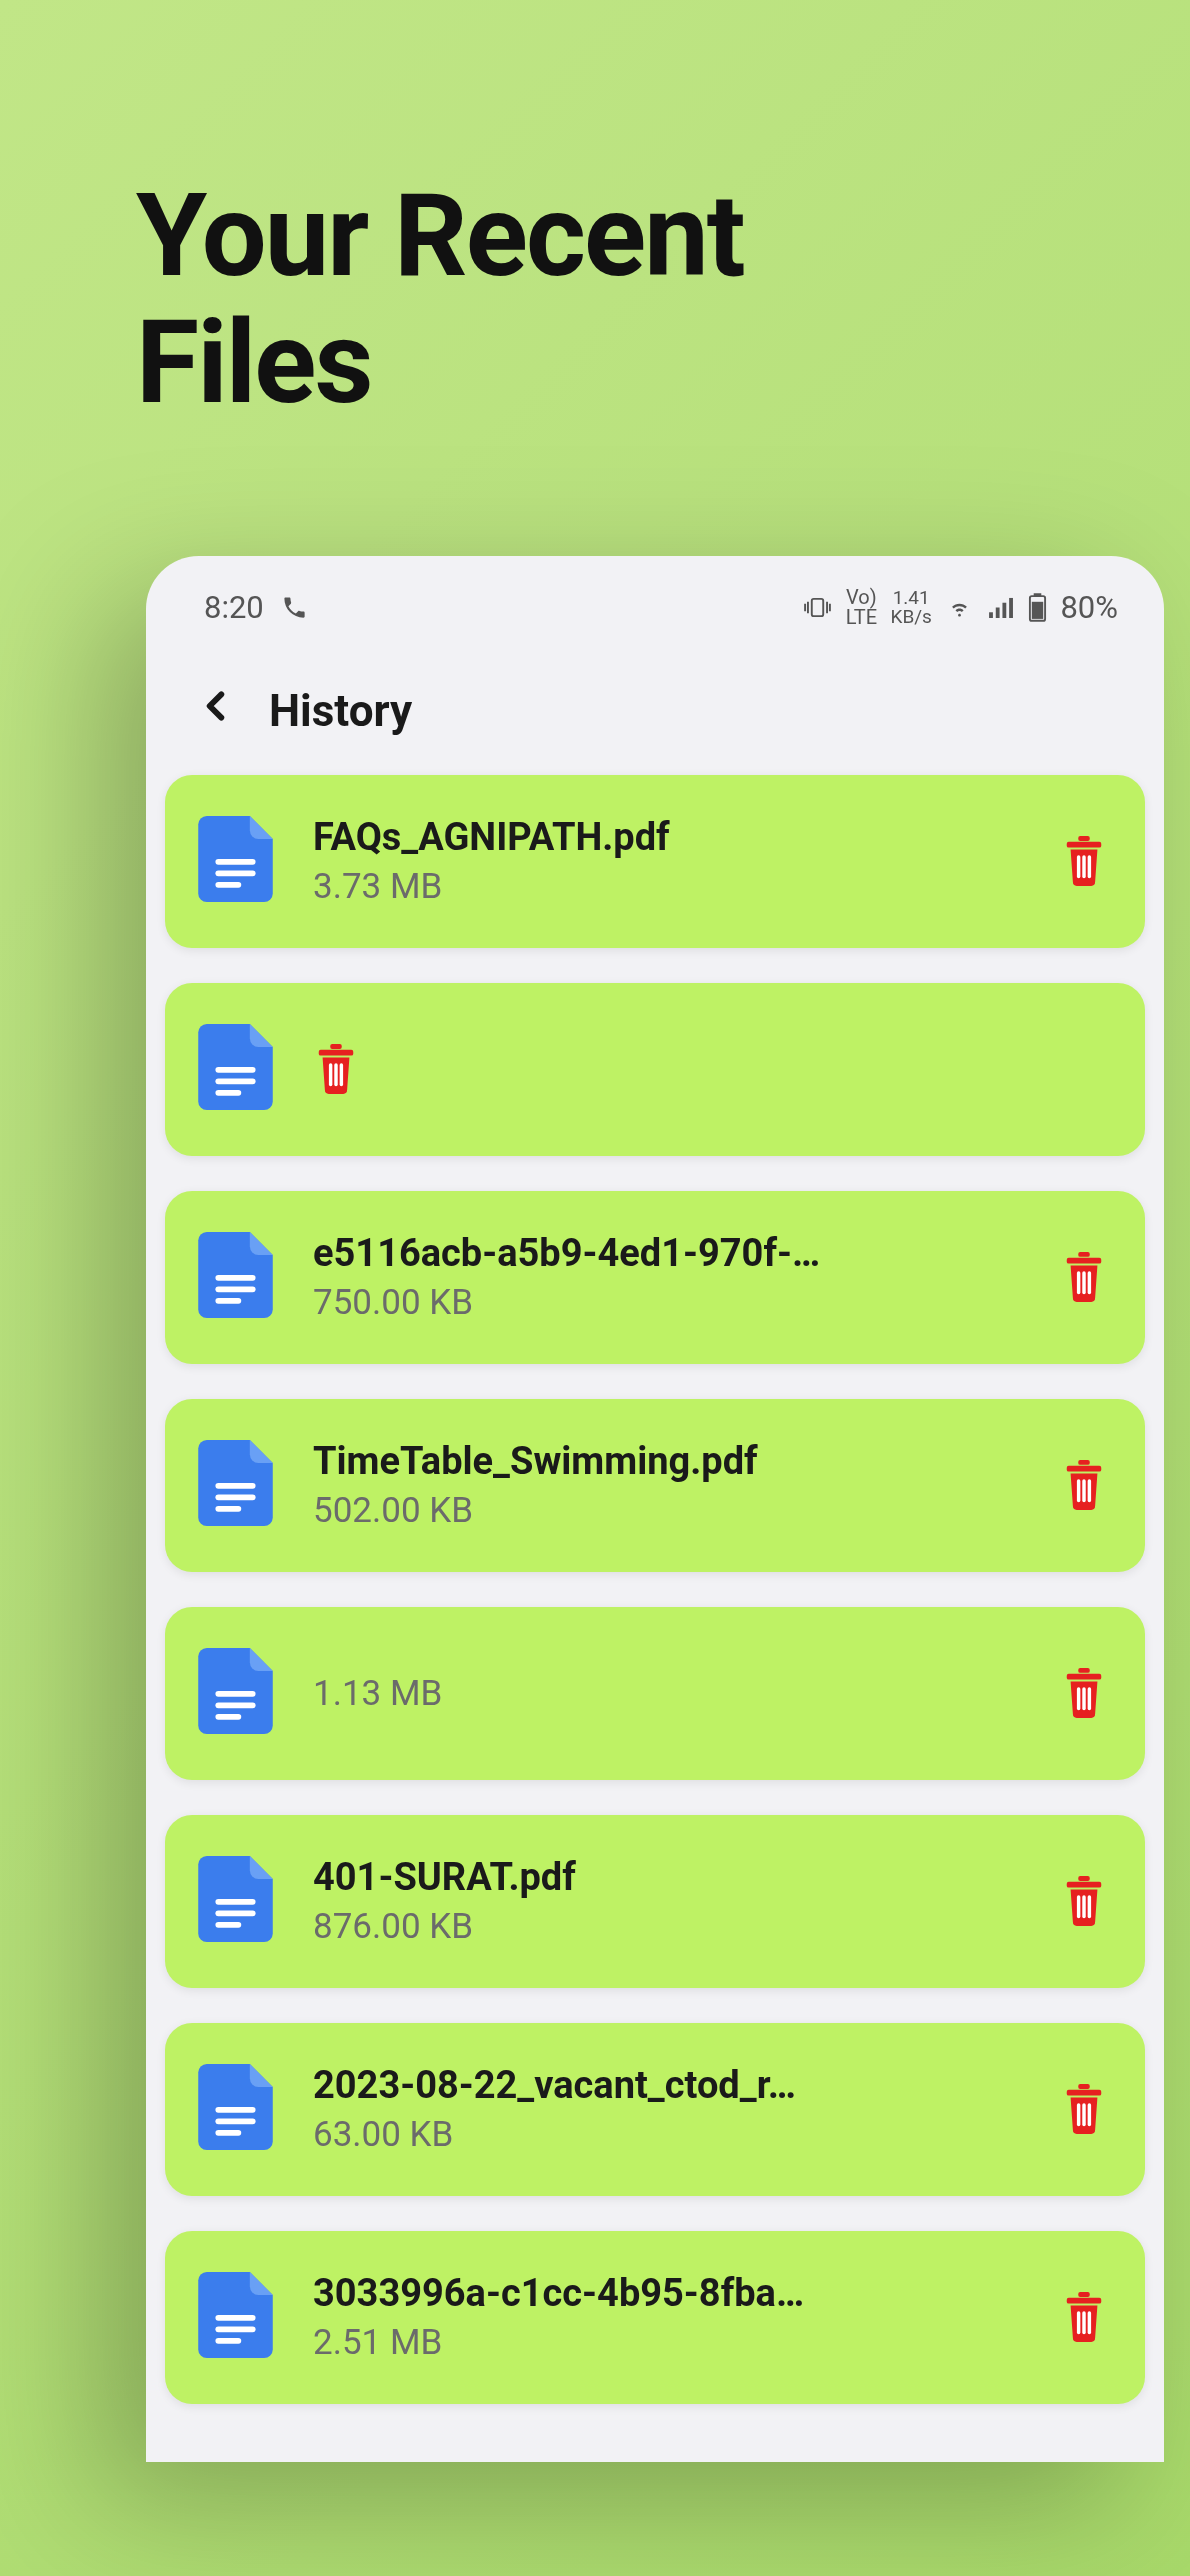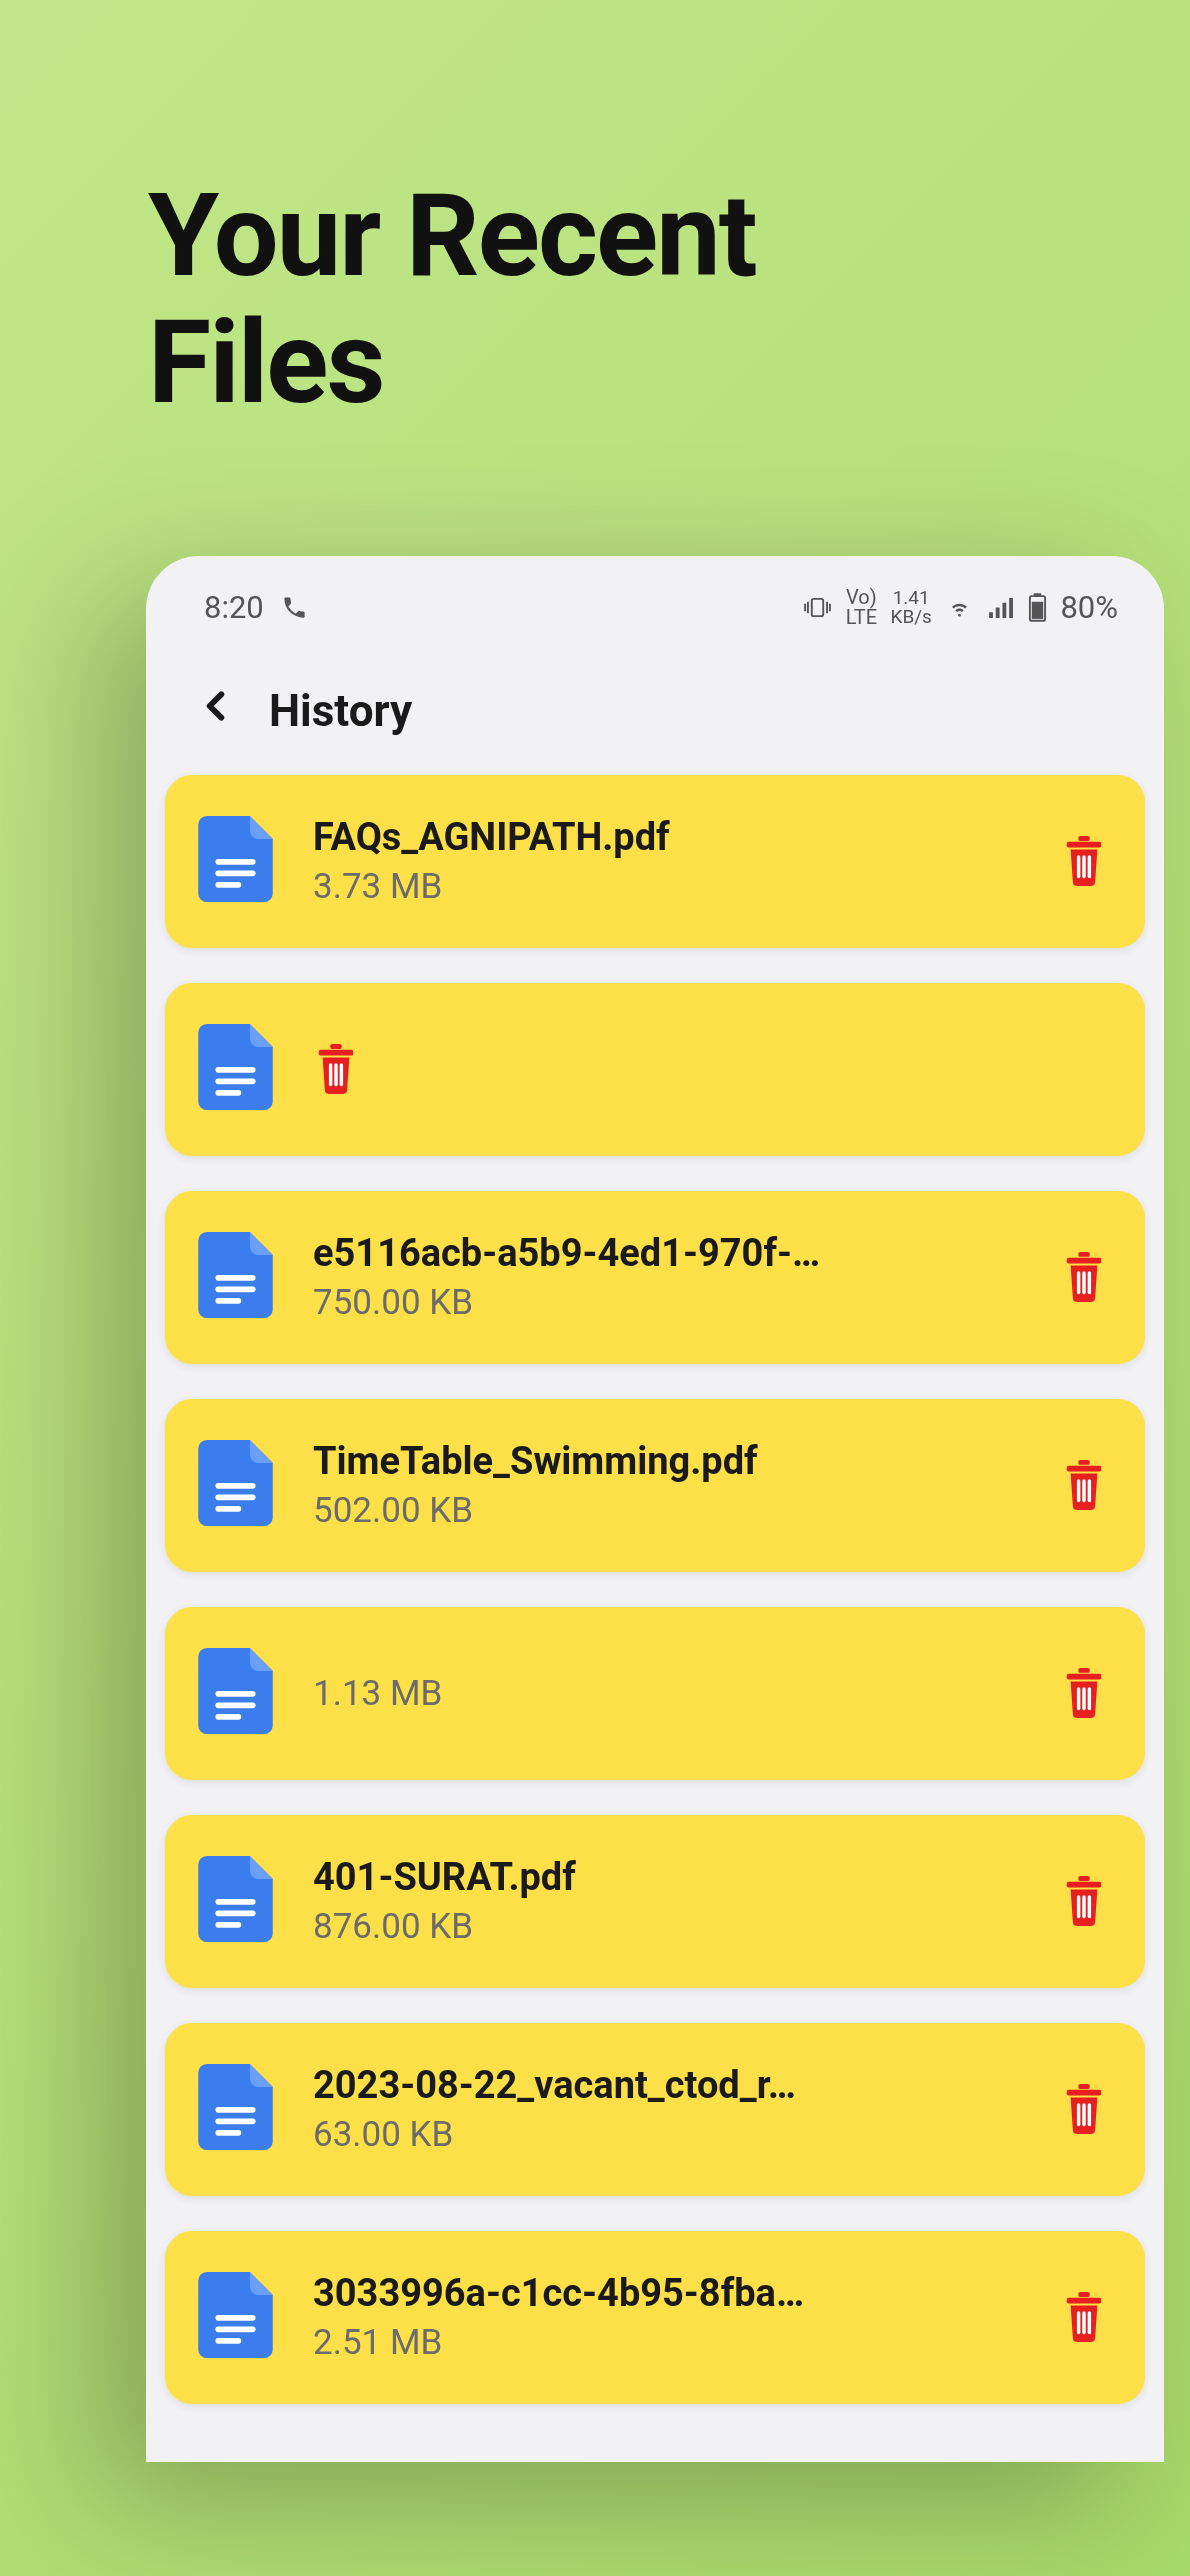--- a/index.html
+++ b/index.html
@@ -7,21 +7,21 @@
     body {
       background: linear-gradient(135deg, #c1e687 0%, #a8d96a 100%);
       font-family: -apple-system, BlinkMacSystemFont, 'Segoe UI', Roboto, Helvetica, Arial, sans-serif;
       position: relative;
       overflow: hidden;
     }
 
     .hero-title {
       position: absolute;
       top: 173px;
-      left: 148px;
+      left: 136px;
       font-size: 115px;
       font-weight: 700;
       line-height: 1.1;
       color: #111;
       letter-spacing: -1.9px;
     }
 
     .phone-wrap {
       position: absolute;
       top: 556px;
@@ -65,21 +65,21 @@
       color: #1a1a1a;
     }
 
     .list {
       display: flex;
       flex-direction: column;
       gap: 35px;
       padding: 0 19px;
     }
     .card {
-      background: #fde047;
+      background: #bef264;
       border-radius: 27px;
       box-shadow: 0 2.9px 9.6px rgba(0,0,0,0.08);
       display: flex;
       align-items: center;
       padding: 33px 38px 33px 33px;
       gap: 40px;
       min-height: 173px;
     }
     .file-icon { flex-shrink: 0; }
     .file-info { flex: 1; min-width: 0; }

